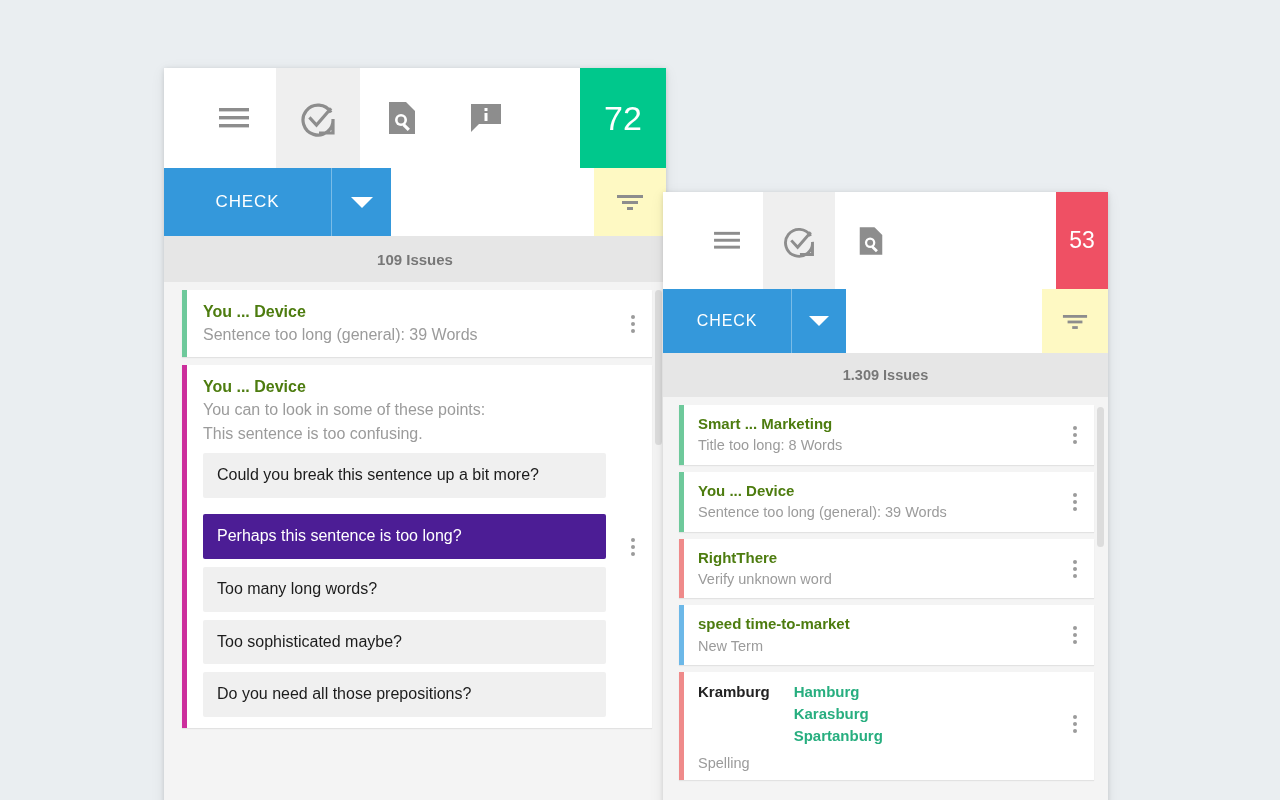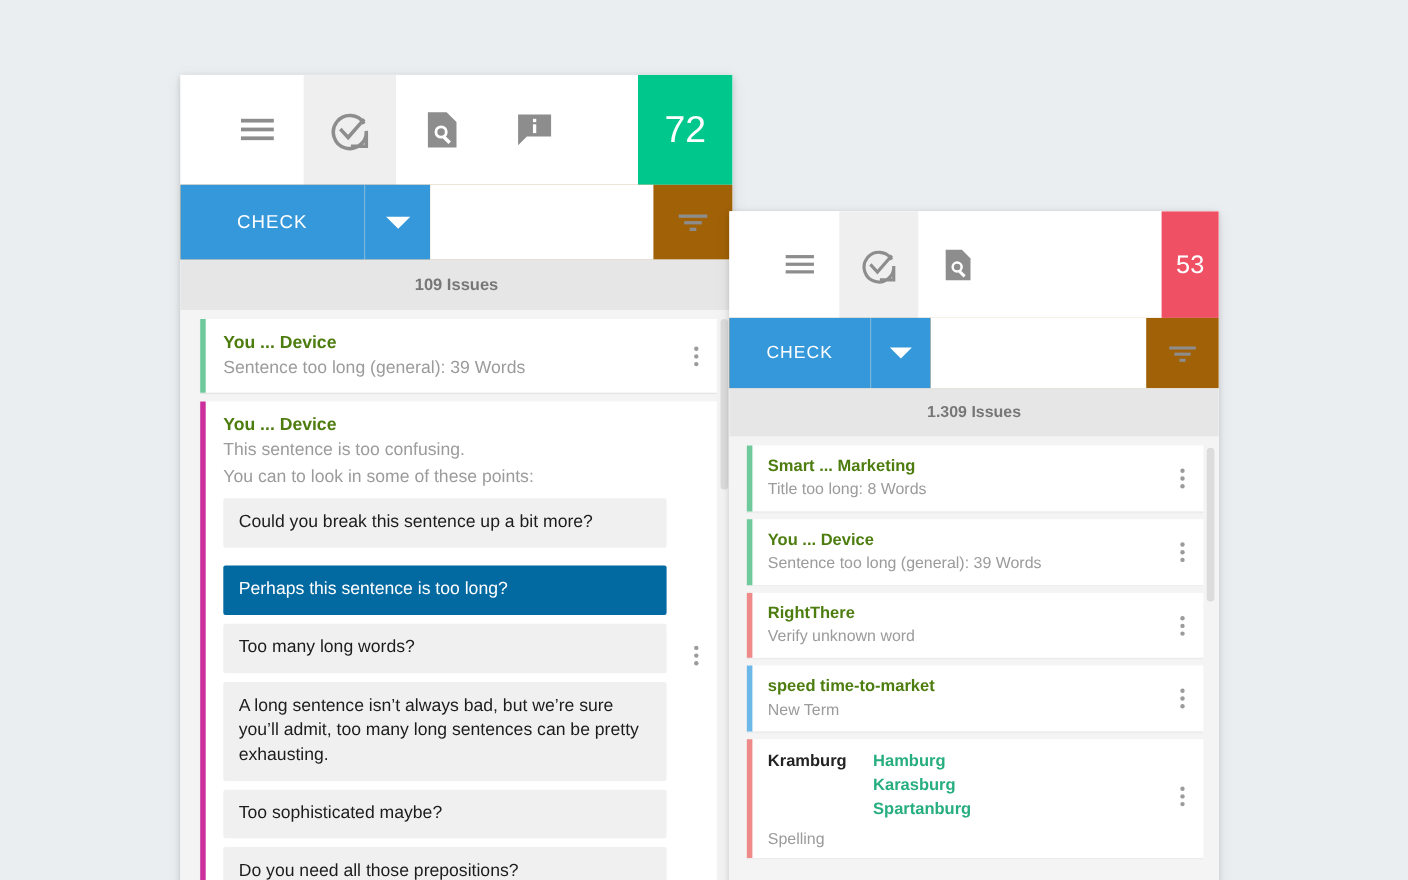--- a/index.html
+++ b/index.html
@@ -40,21 +40,21 @@
   #panel-left .slot { width: 84px; height: 100px; }
   #panel-left .score { width: 86px; height: 100px; font-size: 34px; }
 
   #panel-right .iconbar { height: 97px; }
   #panel-right .slot { width: 72px; height: 97px; }
   #panel-right .score { width: 52px; height: 97px; font-size: 23px; }
 
   .ico { display: block; }
 
   
-  .actionbar { display: flex; align-items: stretch; background: #a16207; flex: 0 0 auto; text-align: right; }
+  .actionbar { display: flex; align-items: stretch; background: #fef9c3; flex: 0 0 auto; text-align: right; }
   .check-btn {
     background: #3498db; color: #fff; display: flex;
     align-items: center; justify-content: center;
     letter-spacing: 0.9px; font-size: 17px; font-weight: 400;
     cursor: pointer;
   }
   .check-arrow {
     background: #3498db; display: flex; align-items: center; justify-content: center;
     border-left: 1px solid rgba(255,255,255,0.35); cursor: pointer;
   }
@@ -129,21 +129,21 @@
     display: block; width: 4px; height: 4px; border-radius: 50%;
     background: #9b9b9b; margin: 3px 0;
   }
 
   
   .sugg {
     background: #f0f0f0; color: #1c1c1c; font-size: 16px;
     padding: 11px 14px; margin-top: 8px; line-height: 1.42;
     border-radius: 2px; cursor: pointer;
   }
-  .sugg.selected { background: #0369a1; color: #ffffff; margin-top: 16px; }
+  .sugg.selected { background: #4c1d95; color: #ffffff; margin-top: 16px; }
 
   
   .spell-row { display: flex; align-items: flex-start; }
   .spell-word {
     font-size: 15px; font-weight: bold; color: #222;
     min-width: 88px; padding-right: 24px; line-height: 1.45;
   }
   .spell-opts { display: flex; flex-direction: column; }
   .spell-opt {
     font-size: 15px; font-weight: bold; color: #27ae7f;
@@ -221,32 +221,31 @@
         <div class="card-sub">Sentence too long (general): 39 Words</div>
         <div class="kebab">
             <i></i>
             <i></i>
             <i></i>
           </div>
       </div>
 
       <div class="card" style="border-left-color:#cc2e9c">
         <div class="card-title">You ... Device</div>
+        <div class="card-sub">You can to look in some of these points:</div>
         <div class="card-sub">This sentence is too confusing.</div>
-        <div class="card-sub">You can to look in some of these points:</div>
         <div class="kebab">
             <i></i>
             <i></i>
             <i></i>
           </div>
 
         <div class="sugg">Could you break this sentence up a bit more?</div>
         <div class="sugg selected">Perhaps this sentence is too long?</div>
         <div class="sugg">Too many long words?</div>
-        <div class="sugg">A long sentence isn’t always bad, but we’re sure you’ll admit, too many long sentences can be pretty exhausting.</div>
         <div class="sugg">Too sophisticated maybe?</div>
         <div class="sugg">Do you need all those prepositions?</div>
       </div>
 
       <div class="scroll-thumb"></div>
     </div>
   </div>
 
   <div class="panel" id="panel-right">
 

